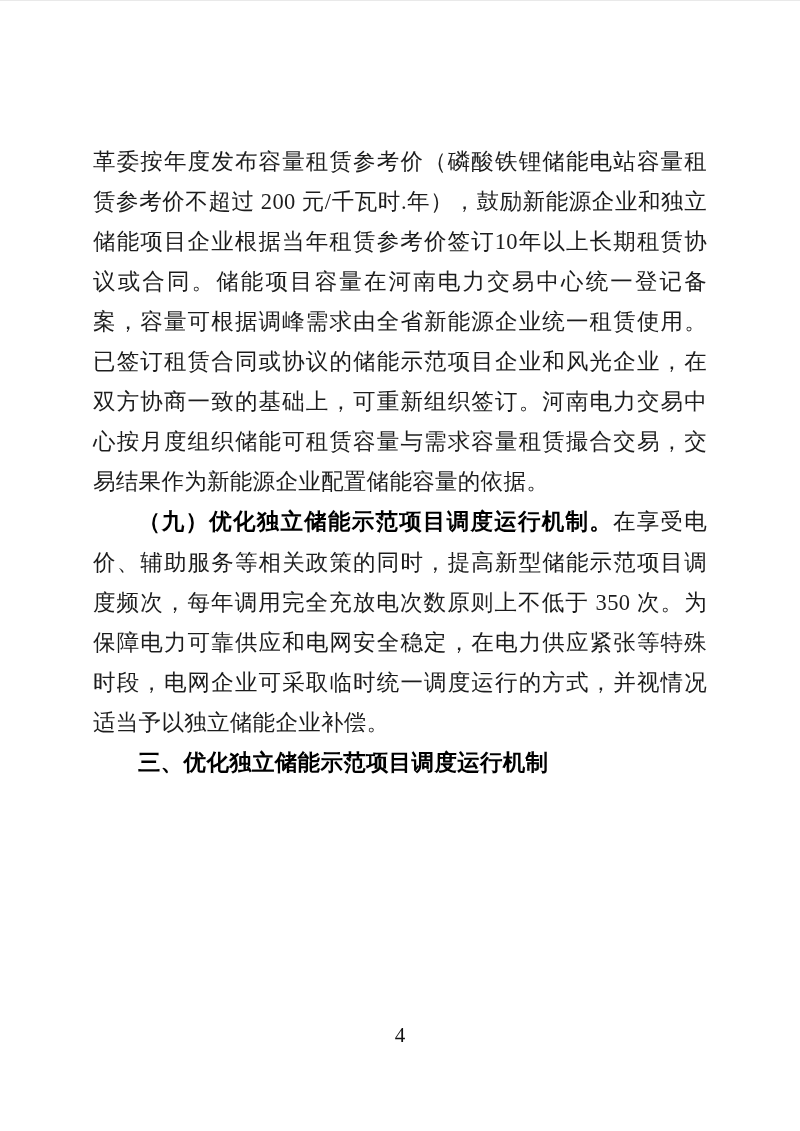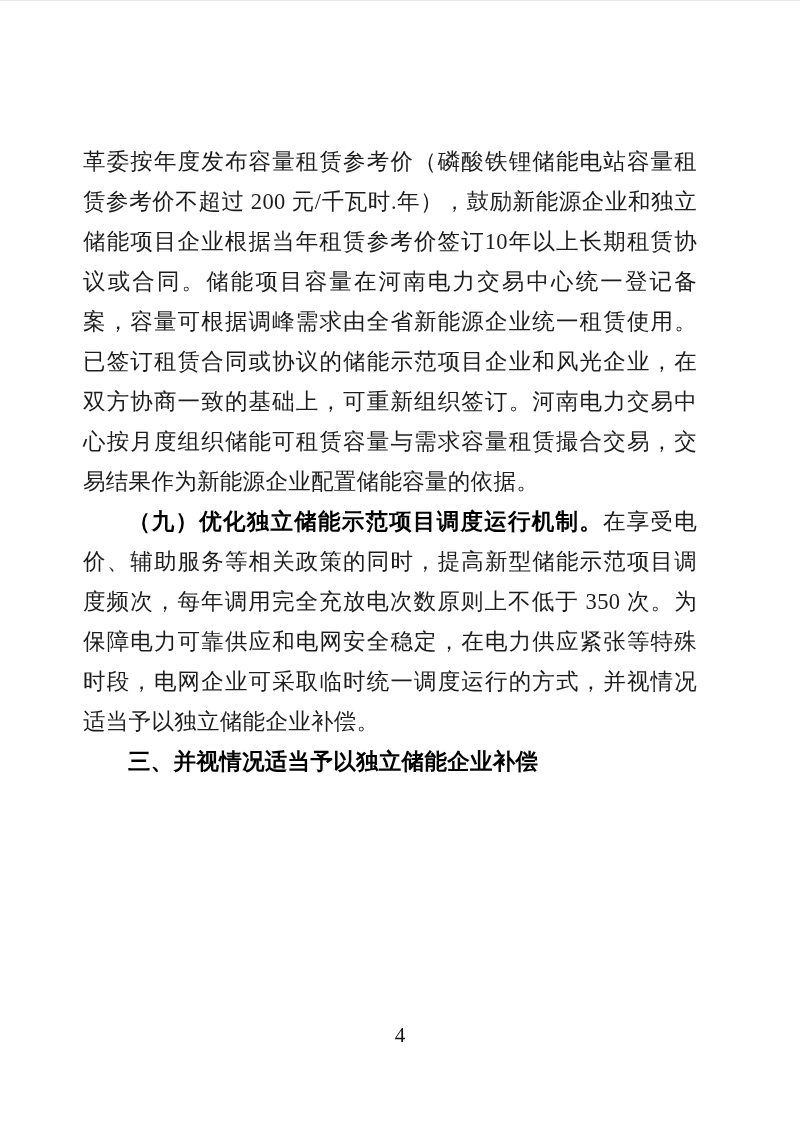--- a/index.html
+++ b/index.html
@@ -17,37 +17,37 @@
   .top-edge {
     position: absolute;
     top: 0; left: 0;
     width: 100%;
     height: 1px;
     background: #e9e9e9;
   }
   .doc {
     position: absolute;
     top: 142px;
-    left: 83px;
+    left: 93px;
     width: 614px;
     color: #1c1c1c;
     font-size: 22.5px;
     line-height: 40px;
     text-align: justify;
     letter-spacing: 0.3px;
   }
   .doc p {
     margin: 0;
     padding: 0;
   }
   .doc p.indent {
     text-indent: 2em;
   }
   .run-bold {
-    font-family: Liberation Serif, serif;
+    font-family: Liberation Mono, monospace;
     font-weight: 700;
     color: #000000;
   }
   .page-number {
     position: absolute;
     top: 1022px;
     left: 0;
     width: 100%;
     text-align: center;
     font-size: 21px;
@@ -57,16 +57,16 @@
   }
 </style>
 </head>
 <body>
 
 <div class="top-edge"></div>
 
 <div class="doc">
     <p><span>革委按年度发布容量租赁参考价（磷酸铁锂储能电站容量租赁参考价不超过 200 元/千瓦时.年），鼓励新能源企业和独立储能项目企业根据当年租赁参考价签订10年以上长期租赁协议或合同。储能项目容量在河南电力交易中心统一登记备案，容量可根据调峰需求由全省新能源企业统一租赁使用。已签订租赁合同或协议的储能示范项目企业和风光企业，在双方协商一致的基础上，可重新组织签订。河南电力交易中心按月度组织储能可租赁容量与需求容量租赁撮合交易，交易结果作为新能源企业配置储能容量的依据。</span></p>
     <p class="indent"><span class="run-bold">（九）优化独立储能示范项目调度运行机制。</span><span>在享受电价、辅助服务等相关政策的同时，提高新型储能示范项目调度频次，每年调用完全充放电次数原则上不低于 350 次。为保障电力可靠供应和电网安全稳定，在电力供应紧张等特殊时段，电网企业可采取临时统一调度运行的方式，并视情况适当予以独立储能企业补偿。</span></p>
-    <p class="indent"><span class="run-bold">三、并视情况适当予以独立储能企业补偿</span></p>
+    <p class="indent"><span class="run-bold">三、优化独立储能示范项目调度运行机制</span></p>
   </div>
 
 <div class="page-number">4</div>
 
 </body></html>

